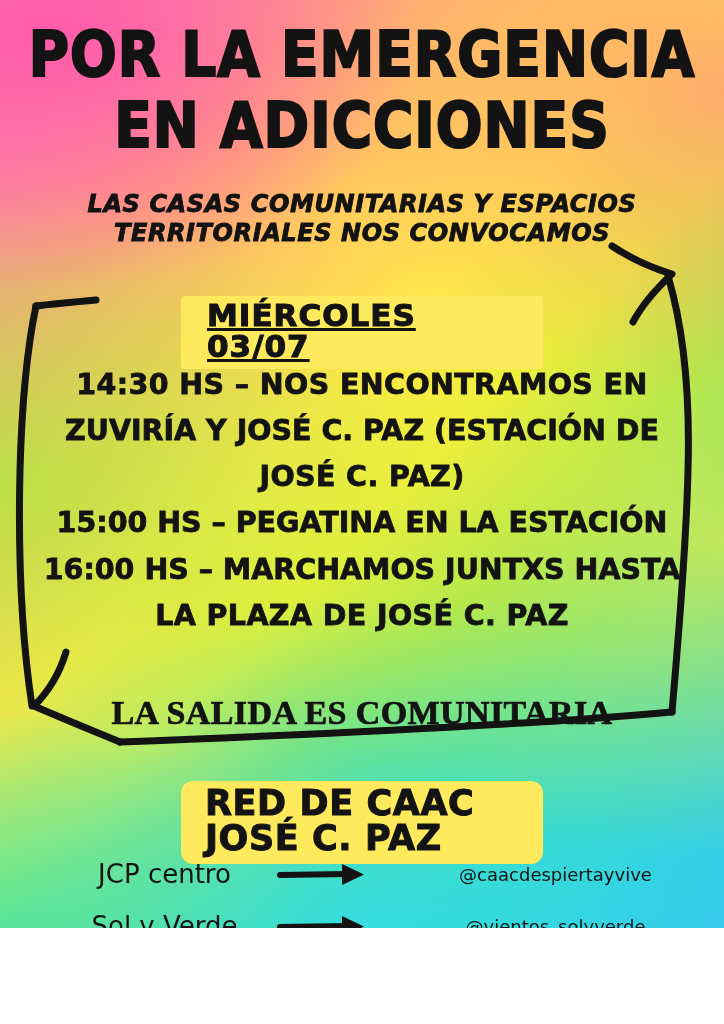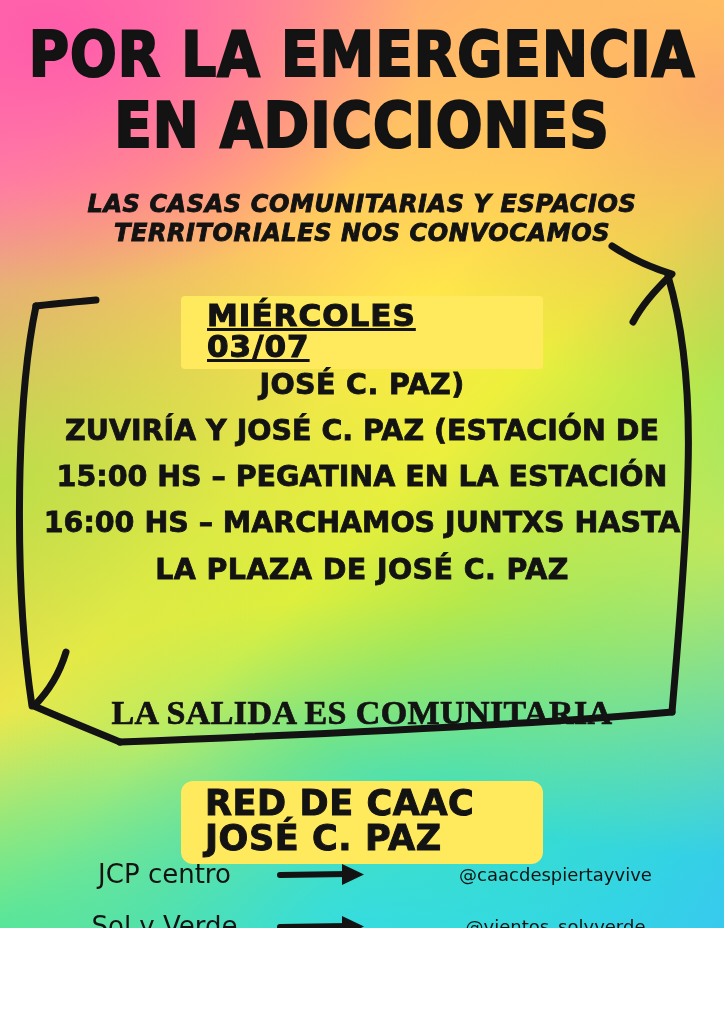--- a/index.html
+++ b/index.html
@@ -244,22 +244,23 @@
     <div class="subhead">
       <div>Las casas comunitarias y espacios</div>
       <div>territoriales nos convocamos</div>
     </div>
 
     <div class="date-band">
       <span>Miércoles 03/07</span>
     </div>
 
     <div class="schedule">
+      <div class="line">14:30 hs – nos encontramos en</div>
+      <div class="line tight">Zuviría y José C. Paz (estación de</div>
       <div class="line">José C. Paz)</div>
-      <div class="line tight">Zuviría y José C. Paz (estación de</div>
       <div class="line tight">15:00 hs – pegatina en la estación</div>
       <div class="line tight">16:00 hs – marchamos juntxs hasta</div>
       <div class="line">la plaza de José C. Paz</div>
     </div>
 
     <div class="closing">La salida es comunitaria</div>
 
     <div class="org-band">
       <span>Red de CAAC José C. Paz</span>
     </div>

